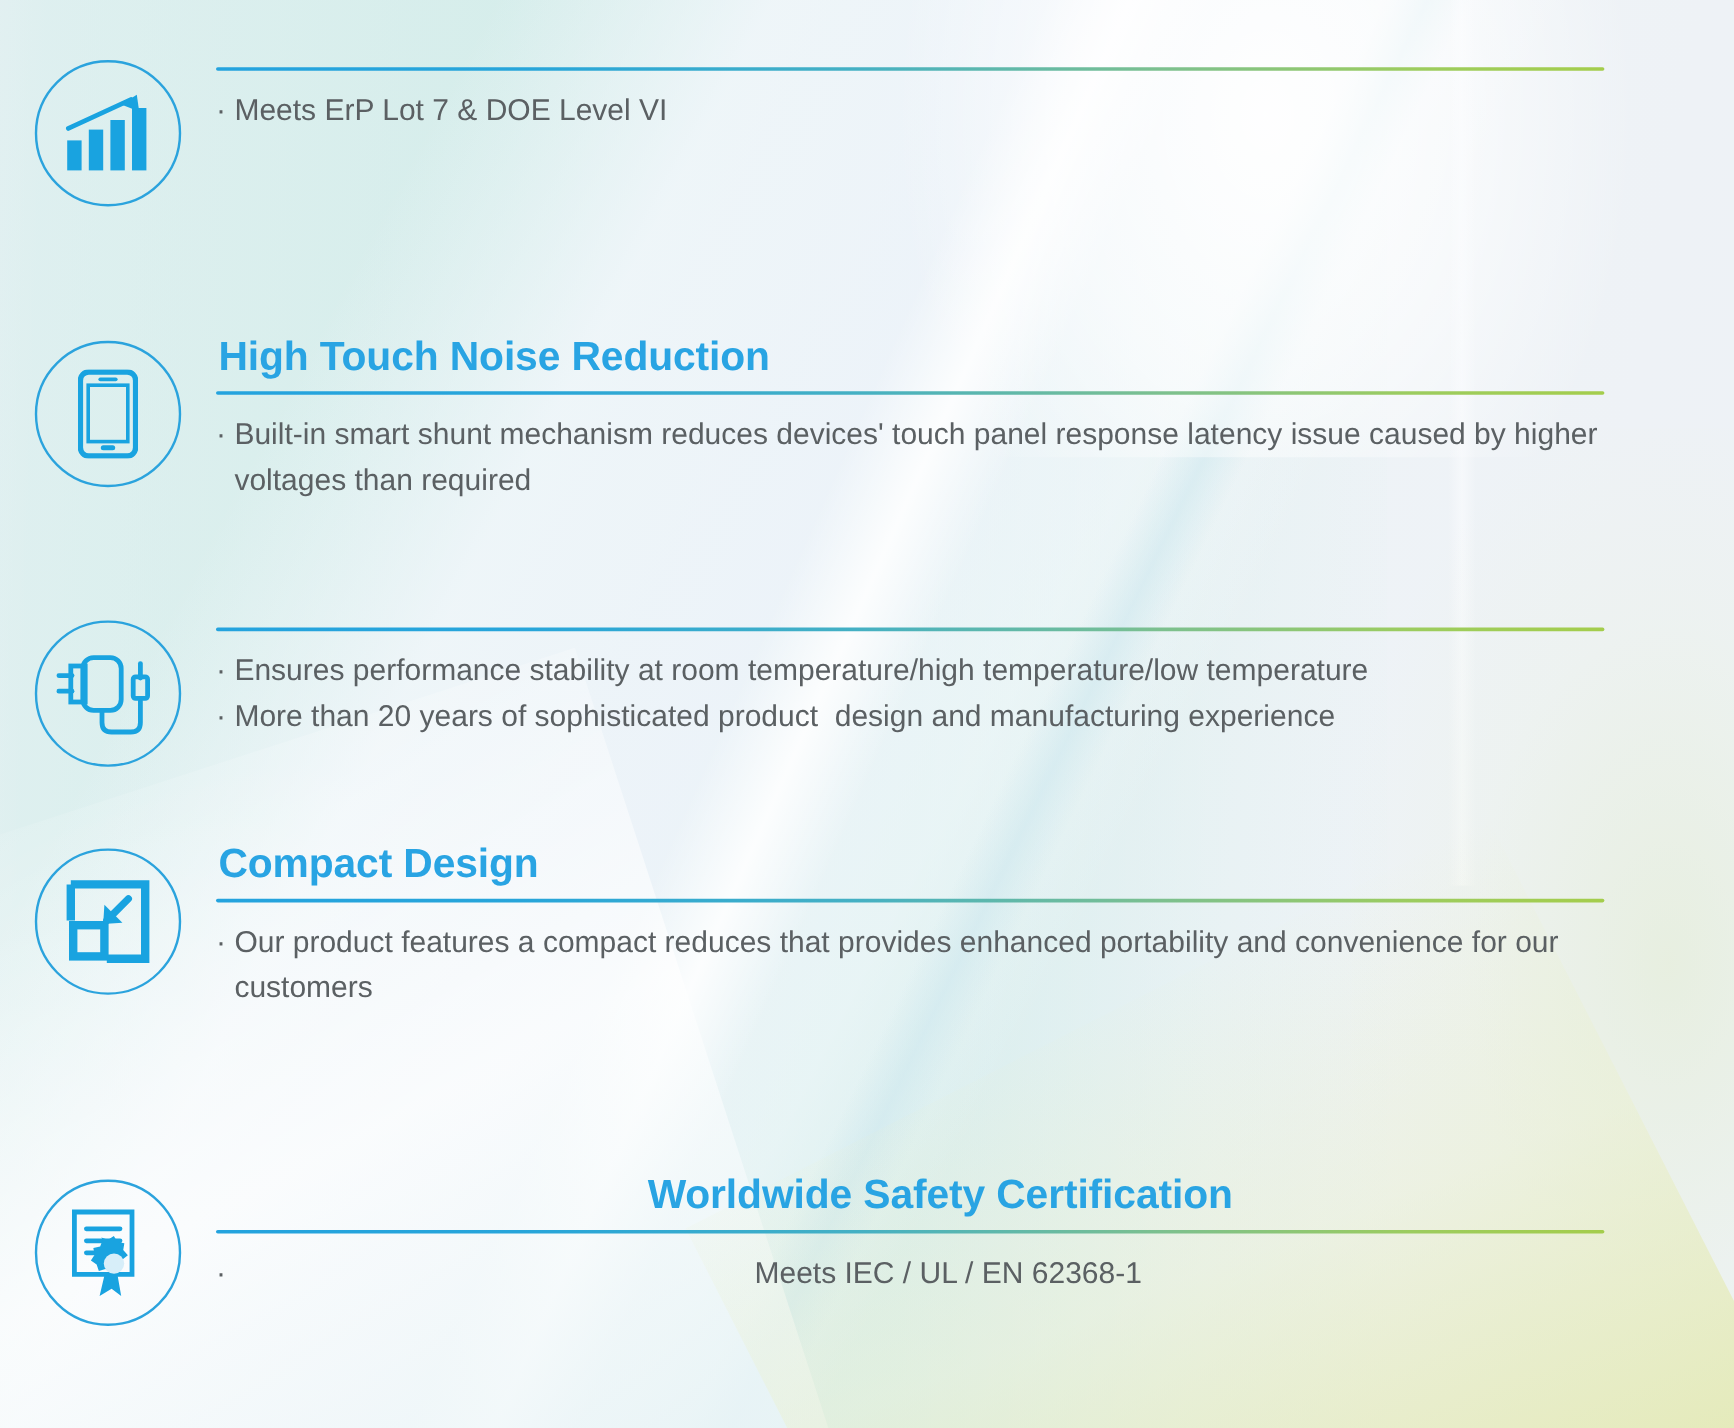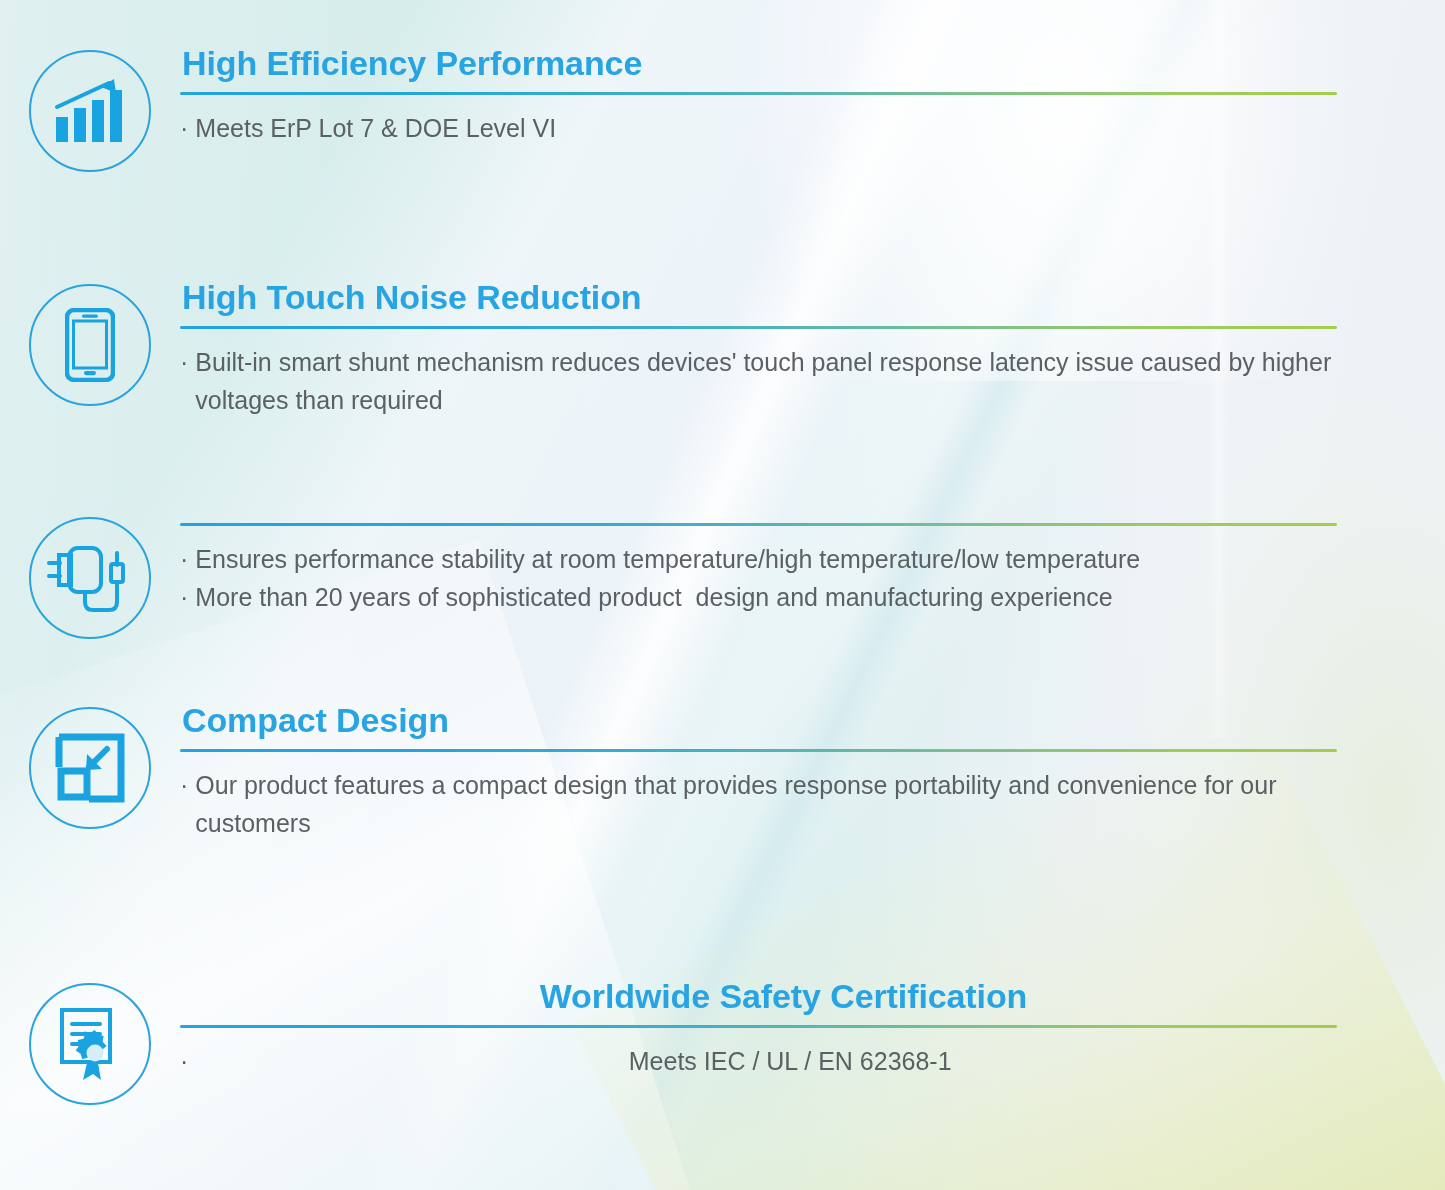--- a/index.html
+++ b/index.html
@@ -293,21 +293,20 @@
           <rect x="4" y="41" width="12" height="25" fill="#19a3e0"></rect>
           <rect x="22" y="32" width="12" height="34" fill="#19a3e0"></rect>
           <rect x="40" y="24" width="12" height="42" fill="#19a3e0"></rect>
           <rect x="58" y="14" width="12" height="52" fill="#19a3e0"></rect>
           <path d="M5 31 L57 7" stroke="#19a3e0" stroke-width="4" fill="none" stroke-linecap="round"></path>
           <path d="M62 3 L64 17 L49 11 Z" fill="#19a3e0"></path>
         </svg>
       </div>
     </div>
     <div class="body-col">
-      <h2 class="feature-title">High Efficiency Performance</h2>
       <div class="rule"></div>
       <div class="bullets">
         <p class="bullet">
           <span class="dot">·</span>
           <span class="txt">Meets ErP Lot 7 &amp; DOE Level VI</span>
         </p>
       </div>
     </div>
   </section>
 
@@ -382,21 +381,21 @@
           <path d="M31 37 L32 21 L47 36 Z" fill="#19a3e0"></path>
         </svg>
       </div>
     </div>
     <div class="body-col">
       <h2 class="feature-title">Compact Design</h2>
       <div class="rule"></div>
       <div class="bullets">
         <p class="bullet">
           <span class="dot">·</span>
-          <span class="txt">Our product features a compact design that provides response portability and convenience for our customers</span>
+          <span class="txt">Our product features a compact reduces that provides enhanced portability and convenience for our customers</span>
         </p>
       </div>
     </div>
   </section>
 
   <section class="feature" id="feature-4">
     <div class="icon-wrap">
       <div class="icon-circle">
         <svg width="72" height="76" viewBox="0 0 72 76">
 

